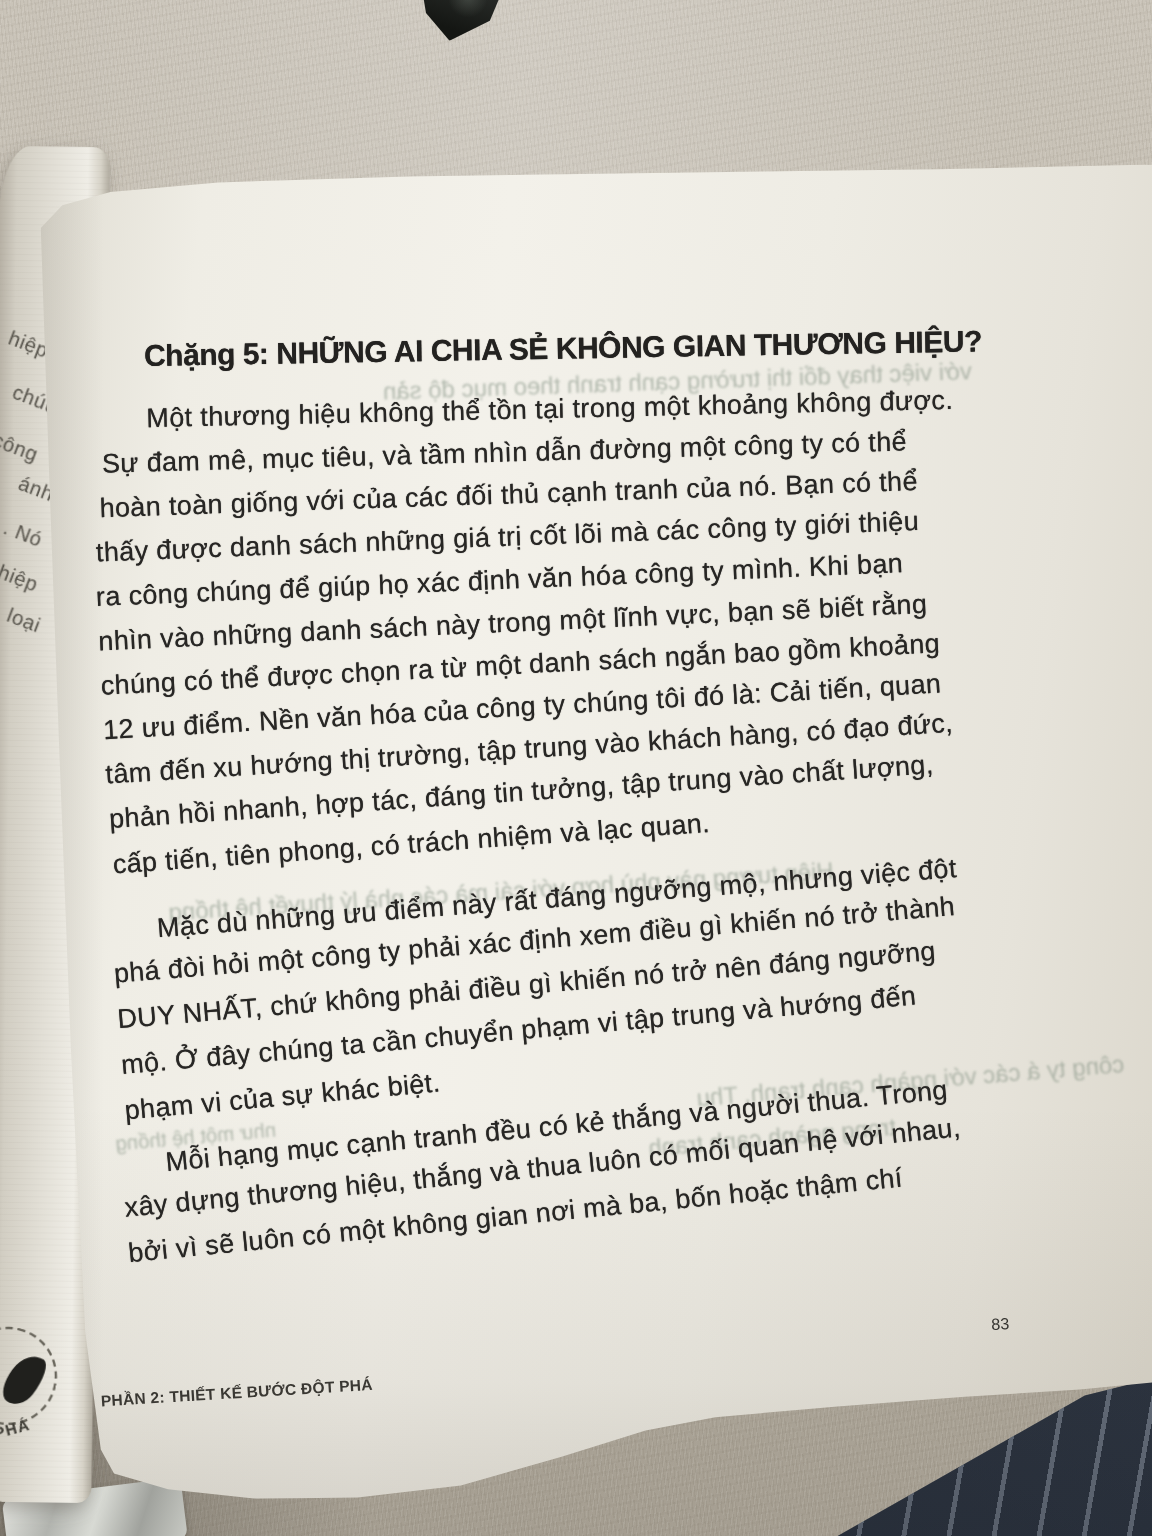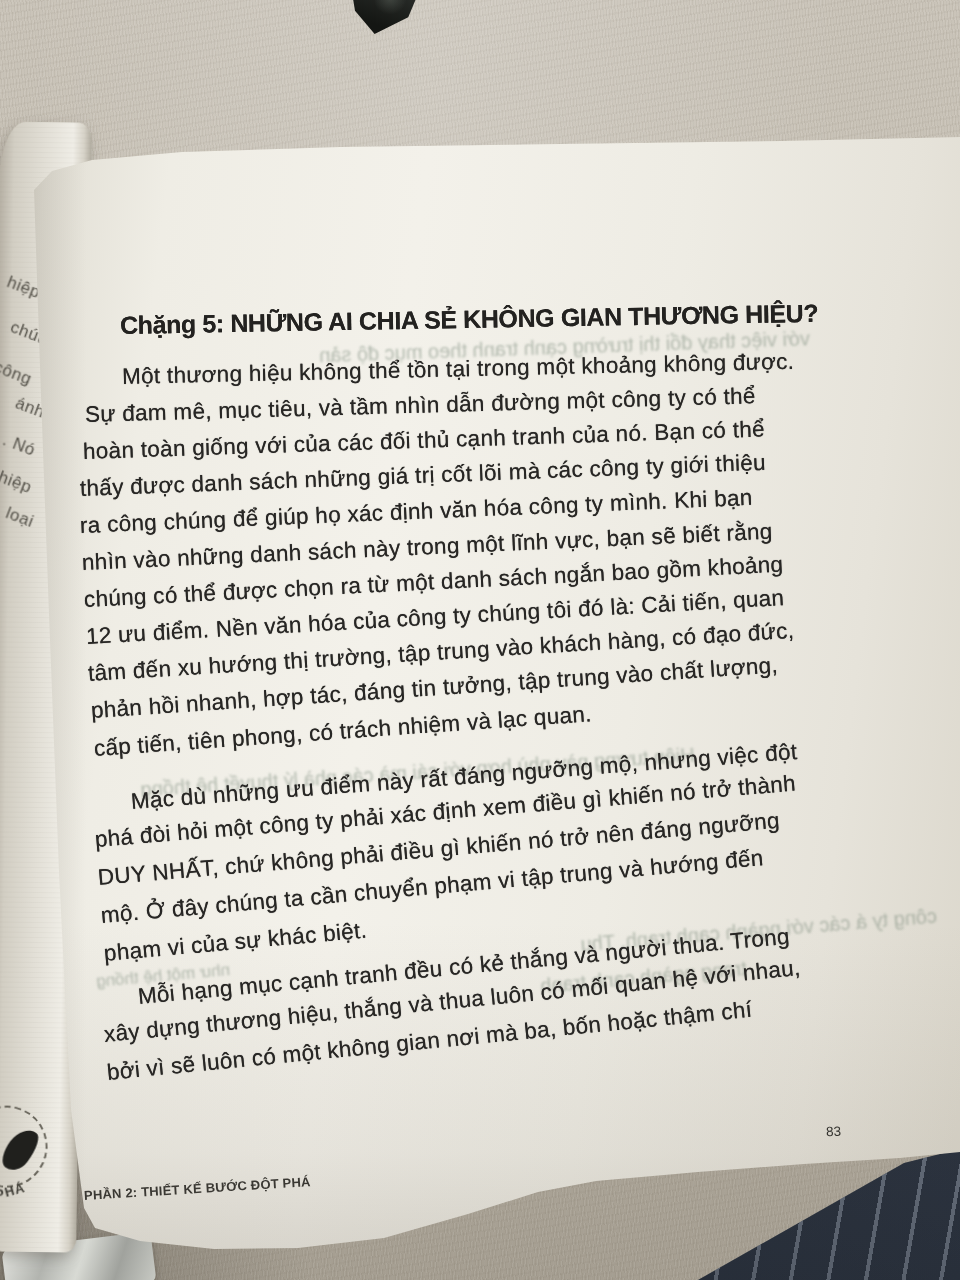--- a/index.html
+++ b/index.html
@@ -87,21 +87,21 @@
     filter:drop-shadow(2px 10px 14px rgba(72,64,52,0.42));
   }
   .page::after{
     content:"";position:absolute;inset:0;
     background:
       linear-gradient(to bottom, rgba(255,255,255,0.25) 0%, rgba(255,255,255,0) 10%,
         rgba(255,255,255,0) 72%, rgba(112,104,90,0.10) 90%, rgba(112,104,90,0.24) 100%),
       linear-gradient(to right, rgba(95,88,76,0.25) 0%, rgba(95,88,76,0) 9%);
   }
   
-  .text-layer{position:absolute;inset:0;z-index:6;color:#272624;margin-top:28px;}
+  .text-layer{position:absolute;inset:0;z-index:6;color:#272624;}
   .pline{
     position:absolute;white-space:nowrap;transform-origin:left center;
     font-size:22.5px;letter-spacing:.3px;font-weight:500;
     text-shadow:0 0 .7px rgba(40,38,35,0.85);
   }
   .ptitle{
     position:absolute;white-space:nowrap;transform-origin:left center;
     font-size:25px;font-weight:bold;letter-spacing:-0.4px;color:#232220;
     text-shadow:0 0 .6px rgba(30,28,26,0.9);
   }

